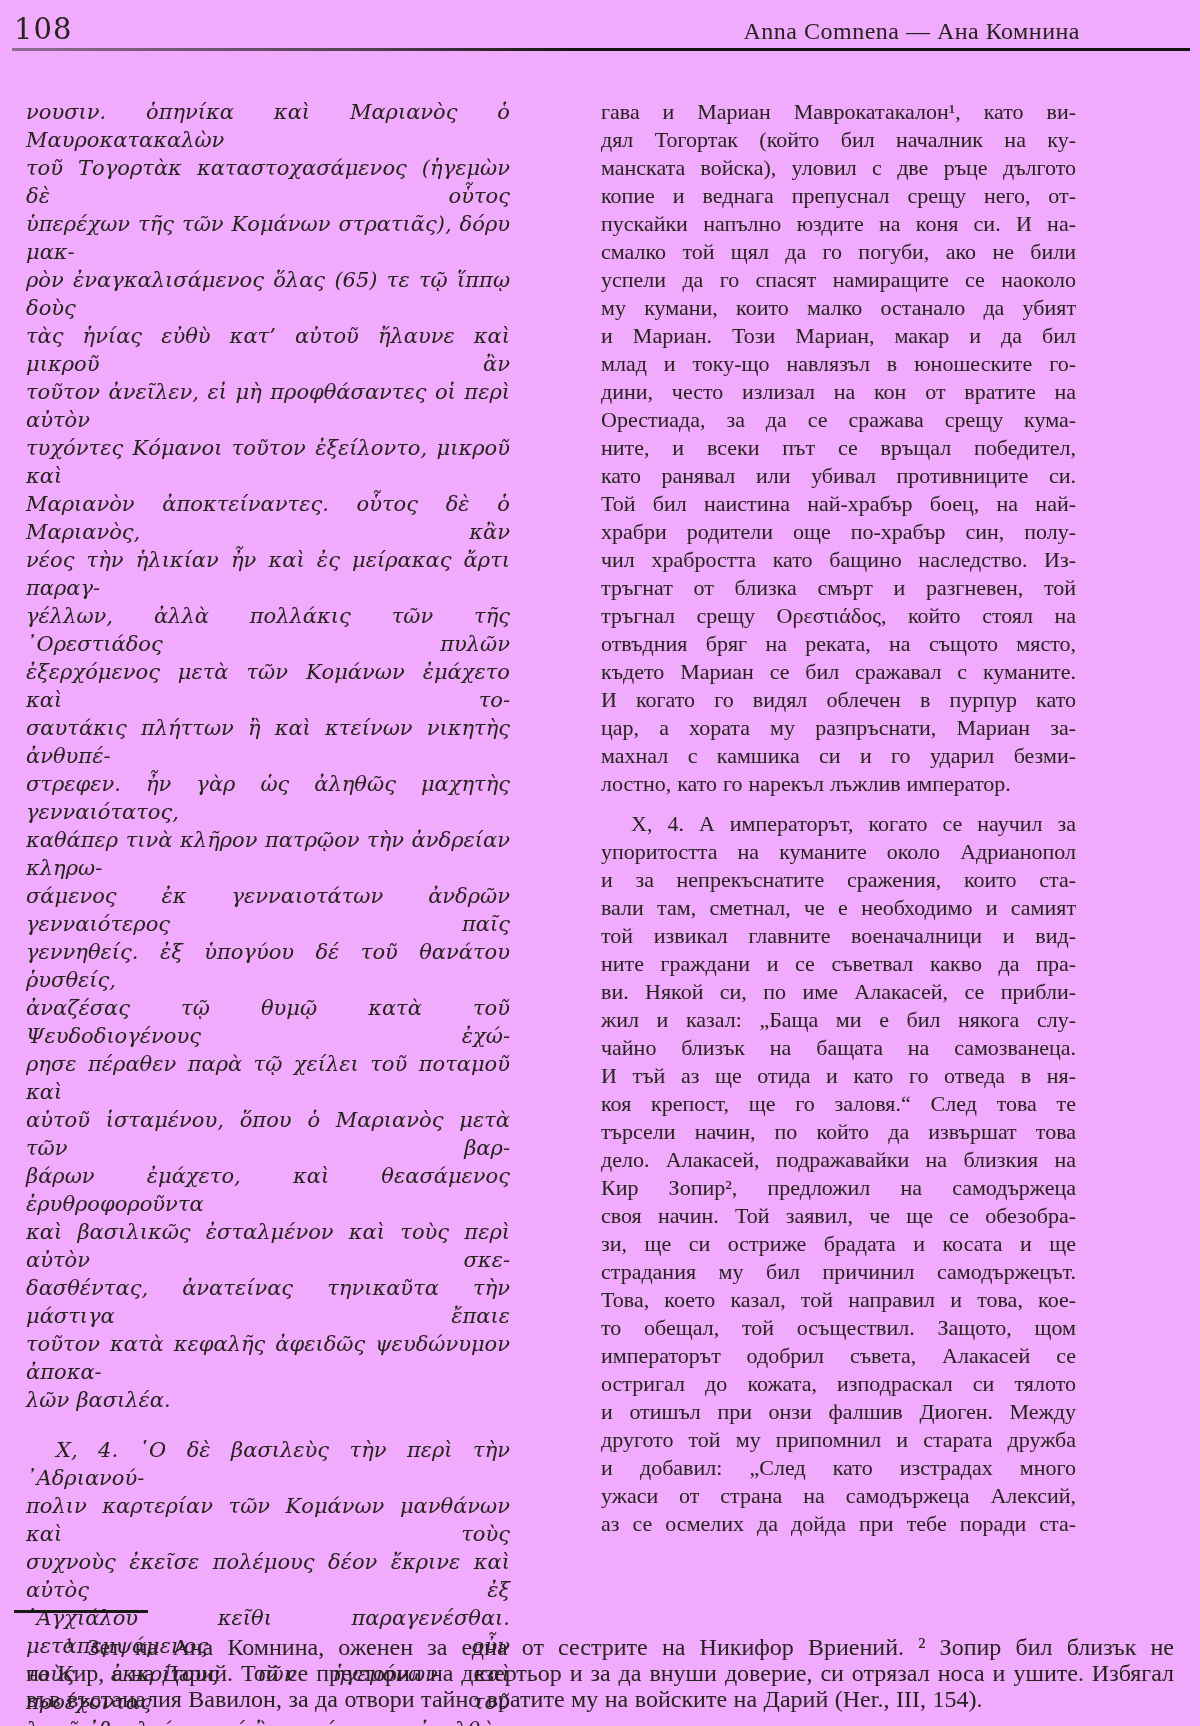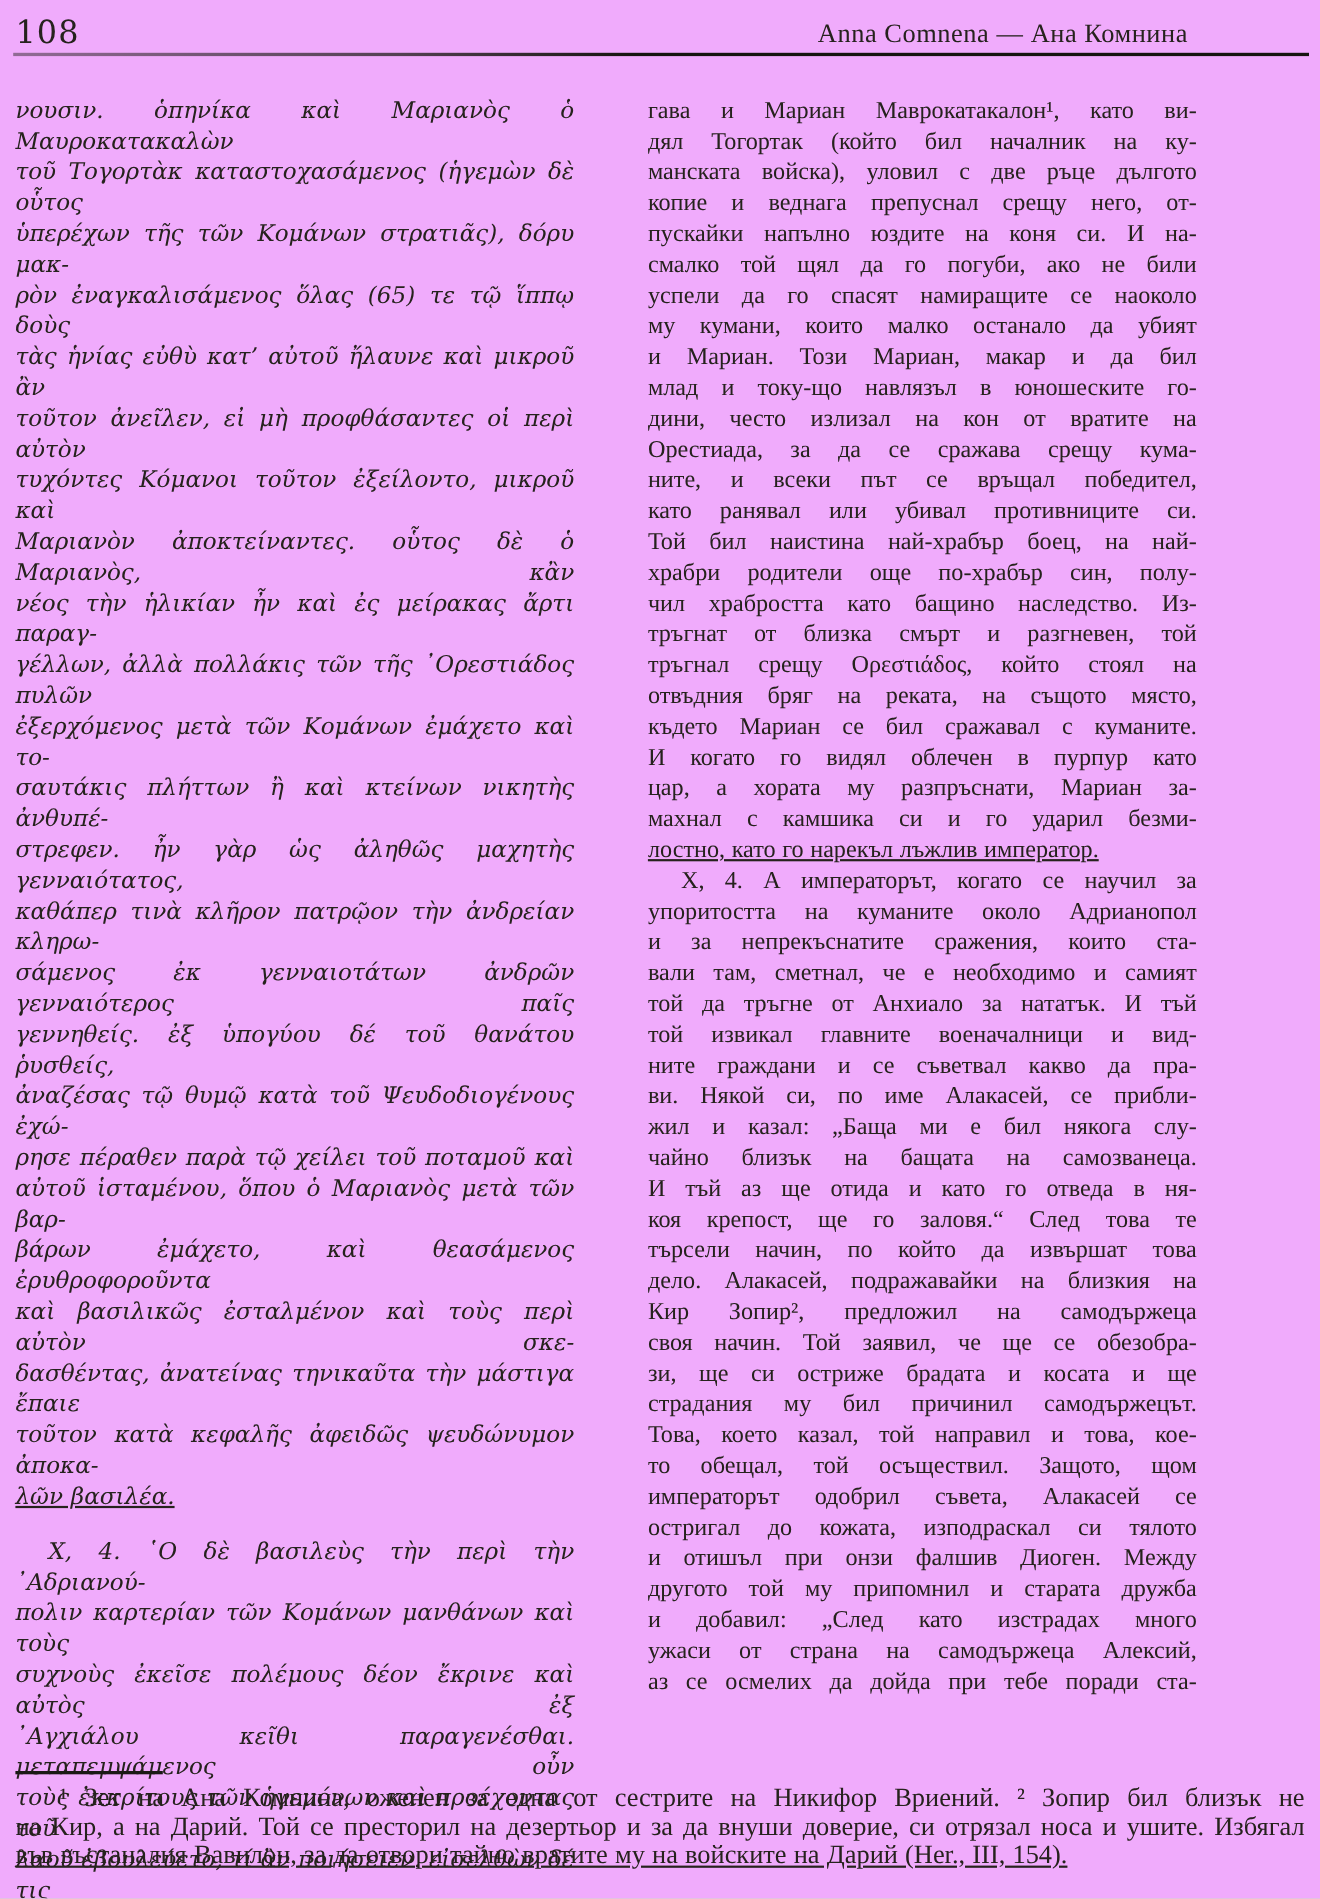--- a/index.html
+++ b/index.html
@@ -31,29 +31,29 @@
   #greek-column {
     left:14px; width:508px;
     font-family:"DejaVu Serif",serif;
     font-style:italic;
     font-size:21px; line-height:28px;
   }
   #bulgarian-column {
     left:589px; width:499px;
     font-size:22px; line-height:28px;
   }
-  .para { margin:0; }
+  .para { margin:12px; }
   #greek-column .para + .para { margin-top:22px; }
   .para.indent .tline:first-child { text-indent:30px; }
   .tline {
     text-align:justify;
     text-align-last:justify;
     word-spacing:0.5px;
   }
-  .tline.last { text-align-last:left;text-decoration:underline; }
+  .tline.last { text-align-last:left; }
   
   #footnote-rule {
     position:absolute; left:14px; top:1610px; width:134px; height:3px;
     background:#1b1915;
   }
   #footnotes-block {
     position:absolute; left:14px; top:1622px; width:1172px;
     font-size:24px; line-height:26px;
   }
   #footnotes-block .para.indent .tline:first-child { text-indent:40px; }
@@ -130,21 +130,20 @@
         <div class="tline">И когато го видял облечен в пурпур като</div>
         <div class="tline">цар, а хората му разпръснати, Мариан за-</div>
         <div class="tline">махнал с камшика си и го ударил безми-</div>
         <div class="tline last">лостно, като го нарекъл лъжлив император.</div>
       </div>
       <div class="para indent">
         <div class="tline">Х, 4. А императорът, когато се научил за</div>
         <div class="tline">упоритостта на куманите около Адрианопол</div>
         <div class="tline">и за непрекъснатите сражения, които ста-</div>
         <div class="tline">вали там, сметнал, че е необходимо и самият</div>
-        <div class="tline">той да тръгне от Анхиало за нататък. И тъй</div>
         <div class="tline">той извикал главните военачалници и вид-</div>
         <div class="tline">ните граждани и се съветвал какво да пра-</div>
         <div class="tline">ви. Някой си, по име Алакасей, се прибли-</div>
         <div class="tline">жил и казал: „Баща ми е бил някога слу-</div>
         <div class="tline">чайно близък на бащата на самозванеца.</div>
         <div class="tline">И тъй аз ще отида и като го отведа в ня-</div>
         <div class="tline">коя крепост, ще го заловя.“ След това те</div>
         <div class="tline">търсели начин, по който да извършат това</div>
         <div class="tline">дело. Алакасей, подражавайки на близкия на</div>
         <div class="tline">Кир Зопир², предложил на самодържеца</div>

